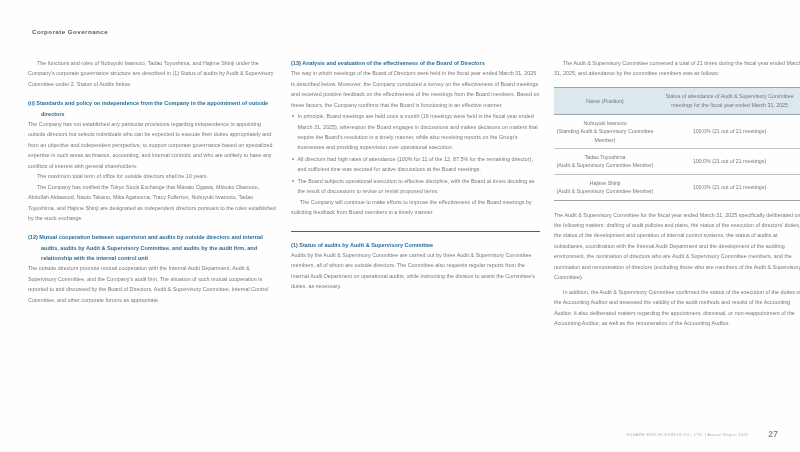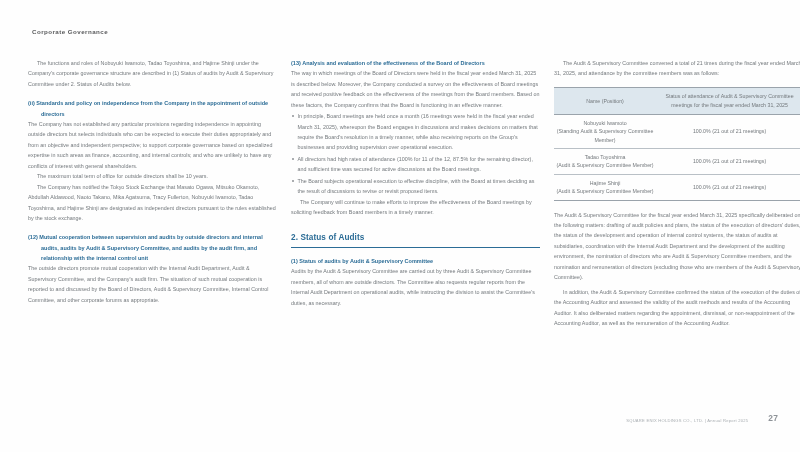--- a/index.html
+++ b/index.html
@@ -127,23 +127,23 @@
     border-bottom: 0.85px solid #b9c0c6;
   }
   .attend-table tbody tr:last-child td {
     border-bottom: 1.1px solid #9aa3ab;
   }
   .attend-table tbody td.name-cell { padding: 4px 2px; }
 
   .footer {
     position: absolute;
     right: 22px;
-    bottom: 29px;
+    bottom: 13px;
     display: flex;
-    align-items: flex-end;
+    align-items: center;
     gap: 20px;
     color: #a9aeb2;
   }
   .footer .imprint {
     font-size: 4.1px;
     letter-spacing: 0.25px;
   }
   .footer .pagenum {
     font-size: 8.4px;
     font-weight: bold;
@@ -174,21 +174,20 @@
       <p class="heading-blue">(13) Analysis and evaluation of the effectiveness of the Board of Directors</p>
       <p>The way in which meetings of the Board of Directors were held in the fiscal year ended March 31, 2025 is described below. Moreover, the Company conducted a survey on the effectiveness of Board meetings and received positive feedback on the effectiveness of the meetings from the Board members. Based on these factors, the Company confirms that the Board is functioning in an effective manner.</p>
       <ul class="bullets">
         <li><span class="dot"></span><span>In principle, Board meetings are held once a month (16 meetings were held in the fiscal year ended March 31, 2025), whereupon the Board engages in discussions and makes decisions on matters that require the Board's resolution in a timely manner, while also receiving reports on the Group's businesses and providing supervision over operational execution.</span></li>
         <li><span class="dot"></span><span>All directors had high rates of attendance (100% for 11 of the 12, 87.5% for the remaining director), and sufficient time was secured for active discussions at the Board meetings.</span></li>
         <li><span class="dot"></span><span>The Board subjects operational execution to effective discipline, with the Board at times deciding as the result of discussions to revise or revisit proposed items.</span></li>
       </ul>
       <p class="indent">The Company will continue to make efforts to improve the effectiveness of the Board meetings by soliciting feedback from Board members in a timely manner.</p>
 
       <div style="height:13px"></div>
-      <div class="sec-title">2. Status of Audits</div>
       <hr class="sec-rule">
       <p class="heading-blue">(1) Status of audits by Audit &amp; Supervisory Committee</p>
       <p>Audits by the Audit &amp; Supervisory Committee are carried out by three Audit &amp; Supervisory Committee members, all of whom are outside directors. The Committee also requests regular reports from the Internal Audit Department on operational audits, while instructing the division to assist the Committee's duties, as necessary.</p>
     </div>
 
     <div class="col">
       <p class="indent">The Audit &amp; Supervisory Committee convened a total of 21 times during the fiscal year ended March 31, 2025, and attendance by the committee members was as follows:</p>
 
       <table class="attend-table">
         <thead>

